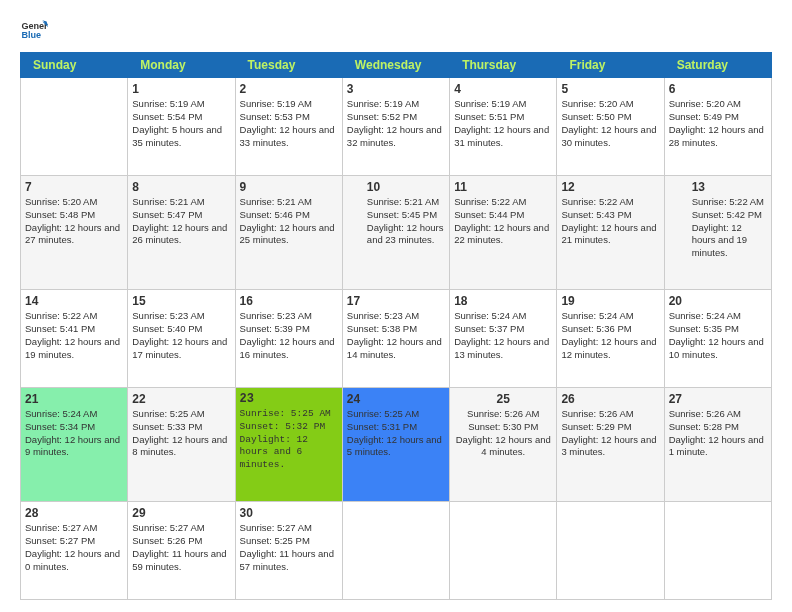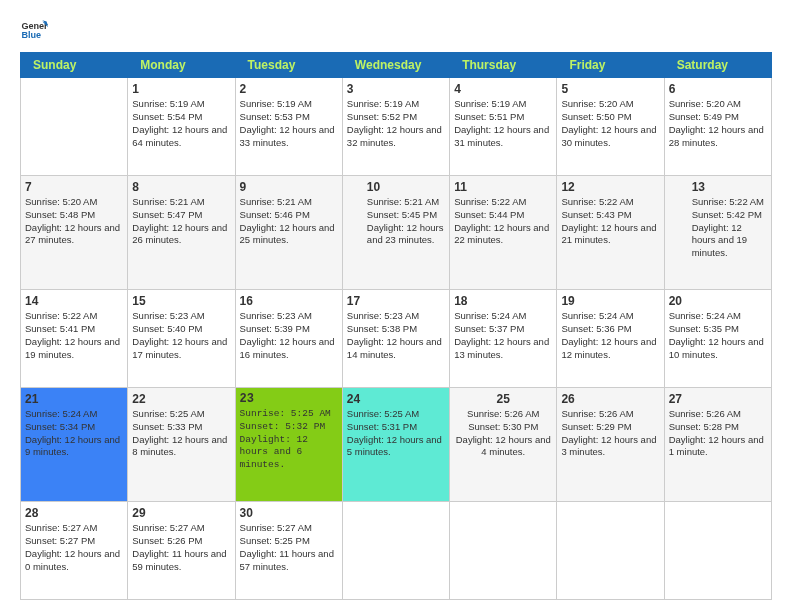--- a/index.html
+++ b/index.html
@@ -109,21 +109,21 @@
           <th>Tuesday</th>
           <th>Wednesday</th>
           <th>Thursday</th>
           <th>Friday</th>
           <th>Saturday</th>
         </tr>
     </thead>
     <tbody id="calendar-body">
     <tr>
           <td></td>
-          <td><span class="day-num">1</span><span>Sunrise: 5:19 AM</span><br><span>Sunset: 5:54 PM</span><br><span>Daylight: 12 hours and 64 minutes.</span></td>
+          <td><span class="day-num">1</span><span>Sunrise: 5:19 AM</span><br><span>Sunset: 5:54 PM</span><br><span>Daylight: 5 hours and 35 minutes.</span></td>
           <td><span class="day-num">2</span><span>Sunrise: 5:19 AM</span><br><span>Sunset: 5:53 PM</span><br><span>Daylight: 12 hours and 33 minutes.</span></td>
           <td><span class="day-num">3</span><span>Sunrise: 5:19 AM</span><br><span>Sunset: 5:52 PM</span><br><span>Daylight: 12 hours and 32 minutes.</span></td>
           <td><span class="day-num">4</span><span>Sunrise: 5:19 AM</span><br><span>Sunset: 5:51 PM</span><br><span>Daylight: 12 hours and 31 minutes.</span></td>
           <td><span class="day-num">5</span><span>Sunrise: 5:20 AM</span><br><span>Sunset: 5:50 PM</span><br><span>Daylight: 12 hours and 30 minutes.</span></td>
           <td><span class="day-num">6</span><span>Sunrise: 5:20 AM</span><br><span>Sunset: 5:49 PM</span><br><span>Daylight: 12 hours and 28 minutes.</span></td>
         </tr>
         <tr>
           <td style="background: rgb(245, 245, 245);"><span class="day-num">7</span><span>Sunrise: 5:20 AM</span><br><span>Sunset: 5:48 PM</span><br><span>Daylight: 12 hours and 27 minutes.</span></td>
           <td style="background: rgb(245, 245, 245);"><span class="day-num">8</span><span>Sunrise: 5:21 AM</span><br><span>Sunset: 5:47 PM</span><br><span>Daylight: 12 hours and 26 minutes.</span></td>
           <td style="background: rgb(245, 245, 245);"><span class="day-num">9</span><span>Sunrise: 5:21 AM</span><br><span>Sunset: 5:46 PM</span><br><span>Daylight: 12 hours and 25 minutes.</span></td>
@@ -135,24 +135,24 @@
         <tr>
           <td><span class="day-num">14</span><span>Sunrise: 5:22 AM</span><br><span>Sunset: 5:41 PM</span><br><span>Daylight: 12 hours and 19 minutes.</span></td>
           <td><span class="day-num">15</span><span>Sunrise: 5:23 AM</span><br><span>Sunset: 5:40 PM</span><br><span>Daylight: 12 hours and 17 minutes.</span></td>
           <td><span class="day-num">16</span><span>Sunrise: 5:23 AM</span><br><span>Sunset: 5:39 PM</span><br><span>Daylight: 12 hours and 16 minutes.</span></td>
           <td><span class="day-num">17</span><span>Sunrise: 5:23 AM</span><br><span>Sunset: 5:38 PM</span><br><span>Daylight: 12 hours and 14 minutes.</span></td>
           <td><span class="day-num">18</span><span>Sunrise: 5:24 AM</span><br><span>Sunset: 5:37 PM</span><br><span>Daylight: 12 hours and 13 minutes.</span></td>
           <td><span class="day-num">19</span><span>Sunrise: 5:24 AM</span><br><span>Sunset: 5:36 PM</span><br><span>Daylight: 12 hours and 12 minutes.</span></td>
           <td><span class="day-num">20</span><span>Sunrise: 5:24 AM</span><br><span>Sunset: 5:35 PM</span><br><span>Daylight: 12 hours and 10 minutes.</span></td>
         </tr>
         <tr>
-          <td style="background: #3b82f6;"><span class="day-num">21</span><span>Sunrise: 5:24 AM</span><br><span>Sunset: 5:34 PM</span><br><span>Daylight: 12 hours and 9 minutes.</span></td>
+          <td style="background: #86efac;"><span class="day-num">21</span><span>Sunrise: 5:24 AM</span><br><span>Sunset: 5:34 PM</span><br><span>Daylight: 12 hours and 9 minutes.</span></td>
           <td style="background: rgb(245, 245, 245);"><span class="day-num">22</span><span>Sunrise: 5:25 AM</span><br><span>Sunset: 5:33 PM</span><br><span>Daylight: 12 hours and 8 minutes.</span></td>
           <td style="background: #84cc16; font-family: Liberation Mono, monospace;"><span class="day-num">23</span><span>Sunrise: 5:25 AM</span><br><span>Sunset: 5:32 PM</span><br><span>Daylight: 12 hours and 6 minutes.</span></td>
-          <td style="background: #5eead4; margin-left: 11px;"><span class="day-num">24</span><span>Sunrise: 5:25 AM</span><br><span>Sunset: 5:31 PM</span><br><span>Daylight: 12 hours and 5 minutes.</span></td>
+          <td style="background: #3b82f6; margin-left: 11px;"><span class="day-num">24</span><span>Sunrise: 5:25 AM</span><br><span>Sunset: 5:31 PM</span><br><span>Daylight: 12 hours and 5 minutes.</span></td>
           <td style="background: rgb(245, 245, 245); text-align: center;"><span class="day-num">25</span><span>Sunrise: 5:26 AM</span><br><span>Sunset: 5:30 PM</span><br><span>Daylight: 12 hours and 4 minutes.</span></td>
           <td style="background: rgb(245, 245, 245);"><span class="day-num">26</span><span>Sunrise: 5:26 AM</span><br><span>Sunset: 5:29 PM</span><br><span>Daylight: 12 hours and 3 minutes.</span></td>
           <td style="background: rgb(245, 245, 245);"><span class="day-num">27</span><span>Sunrise: 5:26 AM</span><br><span>Sunset: 5:28 PM</span><br><span>Daylight: 12 hours and 1 minute.</span></td>
         </tr>
         <tr>
           <td><span class="day-num">28</span><span>Sunrise: 5:27 AM</span><br><span>Sunset: 5:27 PM</span><br><span>Daylight: 12 hours and 0 minutes.</span></td>
           <td><span class="day-num">29</span><span>Sunrise: 5:27 AM</span><br><span>Sunset: 5:26 PM</span><br><span>Daylight: 11 hours and 59 minutes.</span></td>
           <td><span class="day-num">30</span><span>Sunrise: 5:27 AM</span><br><span>Sunset: 5:25 PM</span><br><span>Daylight: 11 hours and 57 minutes.</span></td>
           <td></td>
           <td></td>

